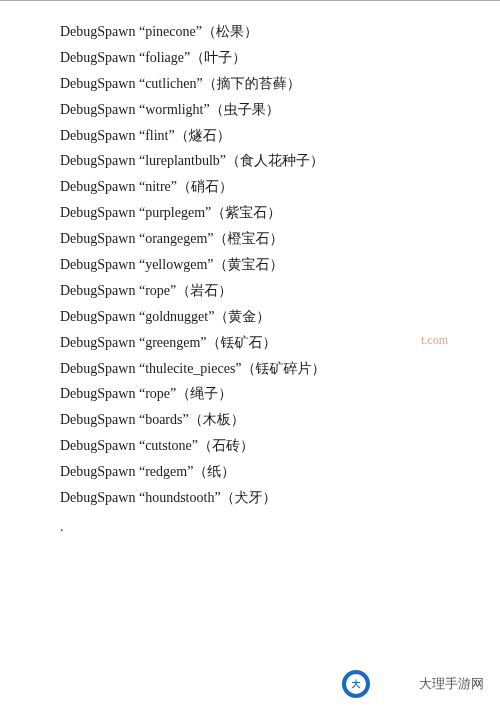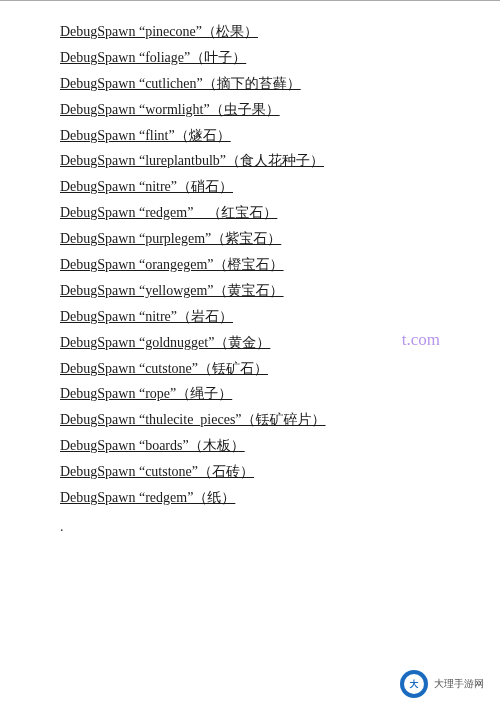--- a/index.html
+++ b/index.html
@@ -26,29 +26,28 @@
     }
 
     .content-area {
       padding: 8px 60px 40px 60px;
     }
 
     .debug-item {
       line-height: 1.85;
       font-size: 14px;
       color: #1a1a1a;
-      text-decoration: underline;
     }
 
     .watermark {
       position: absolute;
-      right: 60px;
+      right: 52px;
       top: 48%;
-      font-size: 17px;
-      color: #6d28d9;
+      font-size: 12px;
+      color: #c2410c;
       opacity: 0.5;
       pointer-events: none;
       white-space: nowrap;
       transform: translateY(-50%);
     }
 
     .dot-line {
       margin-top: 8px;
       font-size: 14px;
       color: #333;
@@ -80,50 +79,51 @@
       background: #fff;
       display: flex;
       align-items: center;
       justify-content: center;
       font-size: 9px;
       color: #1a6bbf;
       font-weight: bold;
     }
 
     .footer-text {
-      font-size: 10px;
+      font-size: 13px;
       color: #555;
+      margin-left: 43px;
     }
   </style>
 </head>
 <body>
 
 <div class="top-divider"></div>
 
 <div class="content-area">
 
 <div class="debug-item">DebugSpawn “pinecone”（松果）</div>
     <div class="debug-item">DebugSpawn “foliage”（叶子）</div>
     <div class="debug-item">DebugSpawn “cutlichen”（摘下的苔藓）</div>
     <div class="debug-item">DebugSpawn “wormlight”（虫子果）</div>
     <div class="debug-item">DebugSpawn “flint”（燧石）</div>
     <div class="debug-item">DebugSpawn “lureplantbulb”（食人花种子）</div>
     <div class="debug-item">DebugSpawn “nitre”（硝石）</div>
-    <div class="debug-item">DebugSpawn “redgem”&nbsp;&nbsp;&nbsp; （红宝石）</div>
     <div class="debug-item">DebugSpawn “purplegem”（紫宝石）</div>
     <div class="debug-item">DebugSpawn “orangegem”（橙宝石）</div>
     <div class="debug-item">DebugSpawn “yellowgem”（黄宝石）</div>
-    <div class="debug-item">DebugSpawn “nitre”（岩石）</div>
+    <div class="debug-item">DebugSpawn “rope”（岩石）</div>
     <div class="debug-item">DebugSpawn “goldnugget”（黄金）</div>
-    <div class="debug-item">DebugSpawn “cutstone”（铥矿石）</div>
+    <div class="debug-item">DebugSpawn “greengem”（铥矿石）</div>
+    <div class="debug-item">DebugSpawn “thulecite_pieces”（铥矿碎片）</div>
     <div class="debug-item">DebugSpawn “rope”（绳子）</div>
-    <div class="debug-item">DebugSpawn “thulecite_pieces”（铥矿碎片）</div>
     <div class="debug-item">DebugSpawn “boards”（木板）</div>
     <div class="debug-item">DebugSpawn “cutstone”（石砖）</div>
     <div class="debug-item">DebugSpawn “redgem”（纸）</div>
+    <div class="debug-item">DebugSpawn “houndstooth”（犬牙）</div>
     <div class="dot-line">.</div>
   </div>
 
 <div class="watermark">t.com</div>
 
 <div class="footer">
   <div class="footer-logo">
     <div class="footer-logo-inner">大</div>
   </div>
   <span class="footer-text">大理手游网</span>

